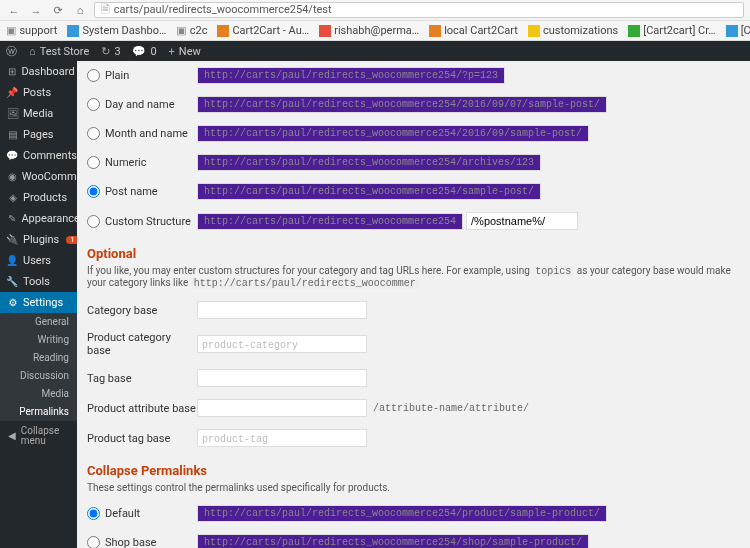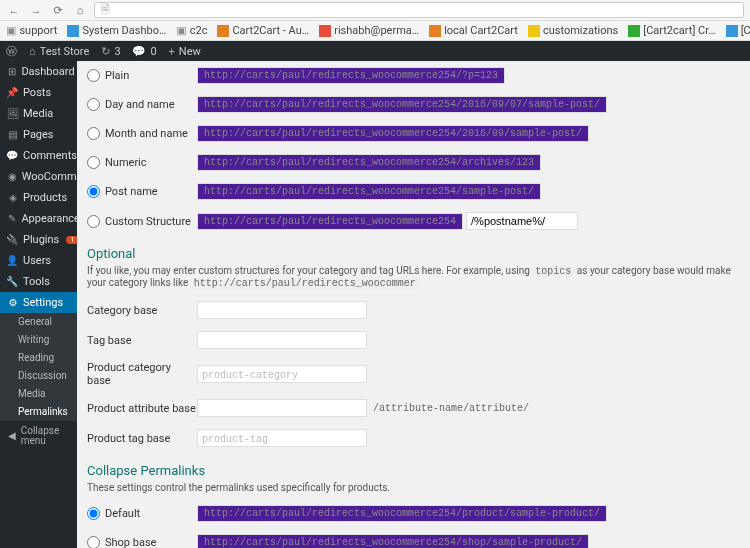--- a/index.html
+++ b/index.html
@@ -27,48 +27,49 @@
   
   .wp-wrap { display: flex; height: calc(548px - 21px - 20px - 20px); }
   
   
   .wp-menu { width: 77px; background: #23282d; font-size: 11px; color: #eee; line-height: 1; overflow: hidden; }
   .wp-menu .mi { padding: 5px 8px 5px 8px; display: flex; align-items: center; gap: 5px; cursor: pointer; color: #ddd; white-space: nowrap; }
   .wp-menu .mi.current { background: #0073aa; color: #fff; }
   .wp-menu .mi .ico { width: 10px; display: inline-flex; justify-content: center; color: #999; font-size: 10px; }
   .wp-menu .mi.current .ico { color: #fff; }
   .wp-menu .sub { background: #32373c; }
-  .wp-menu .sub .si { padding: 4px 8px 4px 18px; cursor: pointer; color: #b4b9be; font-size: 10px; }
+  .wp-menu .sub .si { padding: 4px 8px 4px 18px; cursor: pointer; color: #b4b9be; font-size: 10px; text-align: right; }
   .wp-menu .sub .si.curr { color: #fff; font-weight: normal; }
   .wp-menu .badge { background: #d54e21; color: #fff; border-radius: 7px; font-size: 8px; padding: 0 4px; margin-left: 2px; }
   .wp-menu .collapse { padding: 5px 8px; color: #aaa; font-size: 10px; cursor: pointer; display: flex; align-items: center; gap: 5px; }
   
   
   .wp-content { flex: 1; background: #f1f1f1; padding: 0 10px 10px 10px; overflow-y: auto; }
   .form-row { display: flex; align-items: center; padding: 6px 0; }
   .form-row label.lbl { width: 110px; font-size: 11px; color: #333; display: flex; align-items: center; gap: 5px; }
   .form-row input[type=radio] { margin: 0; }
   .codebox { font-family: "Courier New", monospace; font-size: 10px; background: #4c1d95; border: 1px solid #ddd; padding: 2px 6px; color: #888; display: inline-block; }
   .tinput { width: 170px; border: 1px solid #ddd; background: #fff; padding: 2px 4px; font-size: 11px; height: 18px; }
   .tinput::placeholder { color: #bbb; font-family: "Courier New", monospace; font-size: 10px; }
-  h2.sec { font-size: 13px; font-weight: normal; margin: 10px 0 4px 0; color: #0f766e; }
+  h2.sec { font-size: 13px; font-weight: bold; margin: 10px 0 4px 0; color: #c2410c; }
   p.desc { font-size: 10px; color: #555; margin-bottom: 6px; }
   code.inline { background: #eee; padding: 0 3px; font-family: "Courier New", monospace; font-size: 10px; color: #666; }
   .suffix { font-size: 10px; color: #666; margin-left: 6px; font-family: "Courier New", monospace; }
 </style>
 </head>
 <body>
 
 <div class="browser-bar">
   <span class="nav-btn">←</span>
   <span class="nav-btn">→</span>
   <span class="nav-btn">⟳</span>
   <span class="nav-btn">⌂</span>
   <div class="url-box">
     <span class="doc-icon">🗎</span>
+    <span>carts/paul/redirects_woocommerce254/test</span>
   </div>
 </div>
 
 <div class="bookmark-bar">
   <span class="bm">
       <span class="folder">▣</span>
       <span>support</span>
     </span>
   <span class="bm">
       <span class="favicon fav-blue"></span>
@@ -247,26 +248,26 @@
     <h2 class="sec">Optional</h2>
     <p class="desc">
       <span>If you like, you may enter custom structures for your category and tag URLs here. For example, using </span><code class="inline">topics</code><span> as your category base would make your category links like </span><code class="inline">http://carts/paul/redirects_woocommer</code>
     </p>
 
     <div class="form-row">
       <label class="lbl">Category base</label>
       <input type="text" class="tinput" style="">
     </div>
     <div class="form-row">
+      <label class="lbl">Product category base</label>
+      <input type="text" class="tinput" placeholder="product-category" style="">
+    </div>
+    <div class="form-row">
       <label class="lbl">Tag base</label>
       <input type="text" class="tinput" style="">
-    </div>
-    <div class="form-row">
-      <label class="lbl">Product category base</label>
-      <input type="text" class="tinput" placeholder="product-category" style="">
     </div>
     <div class="form-row">
       <label class="lbl">Product attribute base</label>
       <input type="text" class="tinput" style="">
       <span class="suffix">/attribute-name/attribute/</span>
     </div>
     <div class="form-row">
       <label class="lbl">Product tag base</label>
       <input type="text" class="tinput" placeholder="product-tag" style="">
     </div>

